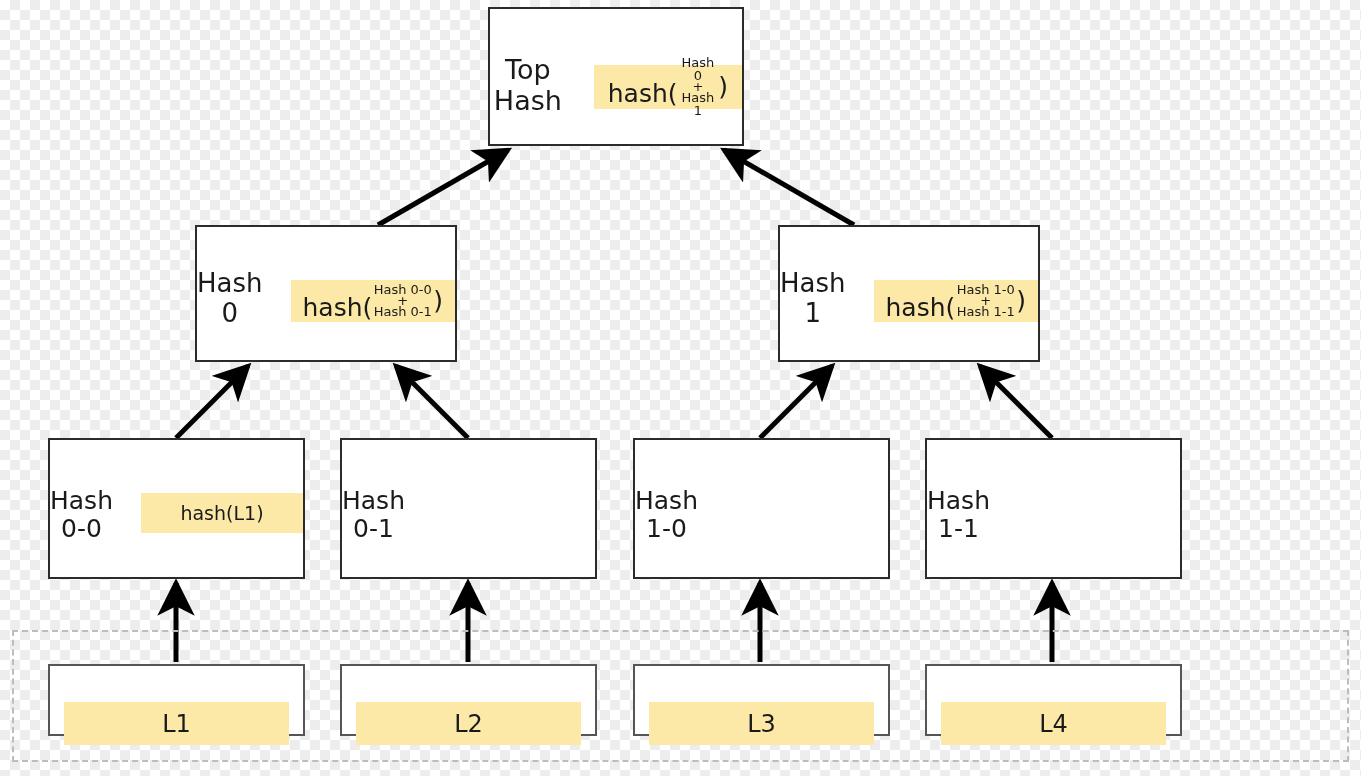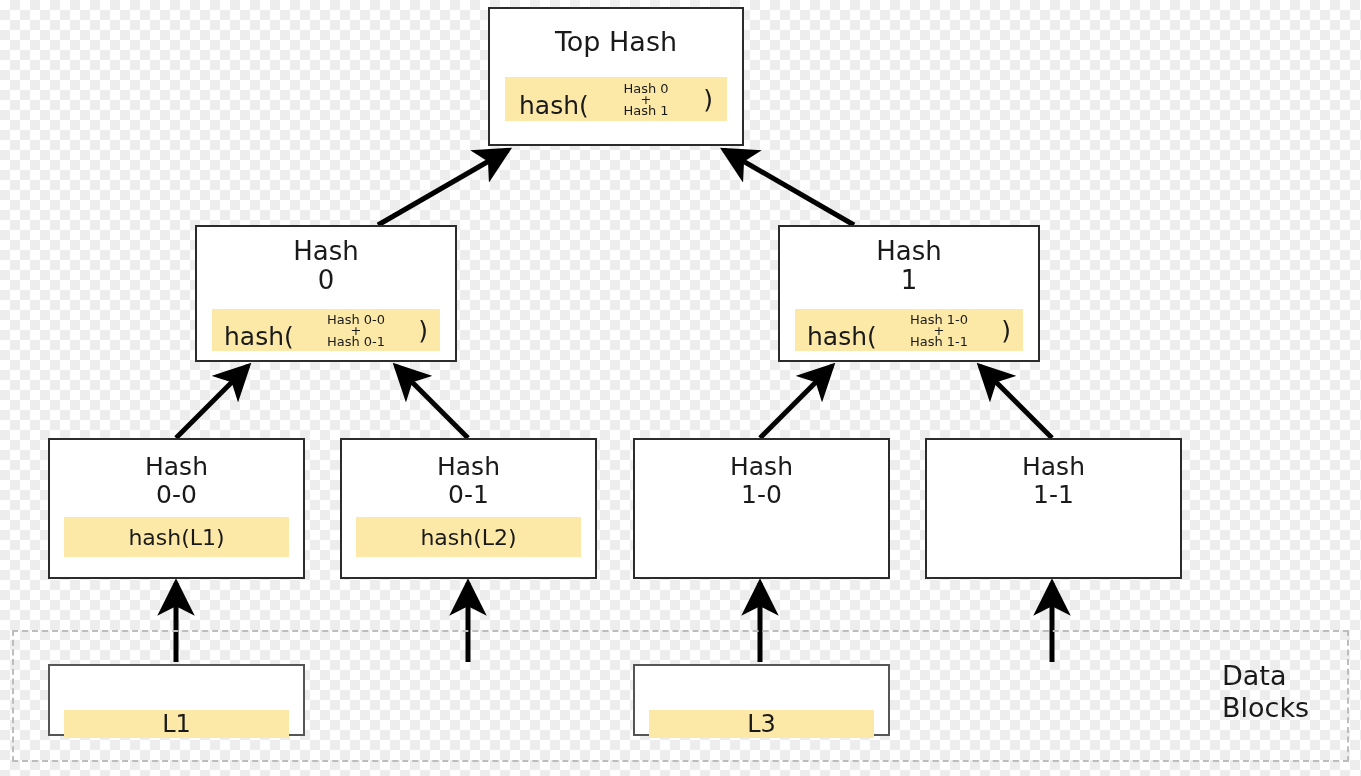--- a/index.html
+++ b/index.html
@@ -30,22 +30,23 @@
     width: 1361px;
     height: 776px;
     pointer-events: none;
   }
   .node {
     position: absolute;
     background: #ffffff;
     border: 2px solid #2b2b2b;
     box-sizing: border-box;
     display: flex;
-    flex-direction: column;
+    flex-direction: row;
     align-items: center;
+    gap: 28px;
   }
   .node-title {
     color: #1a1a1a;
     text-align: center;
     line-height: 1.12;
     white-space: pre-line;
   }
   .hl {
     background: #fce9a8;
     box-sizing: border-box;
@@ -90,21 +91,21 @@
   .node-leaf { width: 257px; height: 141px; top: 438px; }
   #node-h00 { left: 48px; }
   #node-h01 { left: 340px; }
   #node-h10 { left: 633px; }
   #node-h11 { left: 925px; }
   .node-leaf .node-title { font-size: 25px; margin-top: 13px; }
   .node-leaf .hl {
     width: 225px;
     height: 40px;
     margin-top: 8px;
-    font-size: 22px;
+    font-size: 19px;
   }
 
   
   .node-data {
     width: 257px;
     height: 72px;
     top: 664px;
     border: 2px solid #555555;
     justify-content: center;
   }
@@ -224,37 +225,40 @@
 
   <div class="node node-leaf" id="node-h00">
     <div class="node-title">Hash
 0-0</div>
     <div class="hl">hash(L1)</div>
   </div>
 
   <div class="node node-leaf" id="node-h01">
     <div class="node-title">Hash
 0-1</div>
-    <div class="hl">hash(L2)</div>
   </div>
 
   <div class="node node-leaf" id="node-h10">
     <div class="node-title">Hash
 1-0</div>
   </div>
 
   <div class="node node-leaf" id="node-h11">
     <div class="node-title">Hash
 1-1</div>
   </div>
 
   <div id="data-region"></div>
-  <div id="data-blocks-label">Data
-Blocks</div>
 
   <div class="node node-data" id="node-l1">
     <div class="hl">L1</div>
   </div>
+  <div class="node node-data" id="node-l2">
+    <div class="hl">L2</div>
+  </div>
   <div class="node node-data" id="node-l3">
     <div class="hl">L3</div>
   </div>
+  <div class="node node-data" id="node-l4">
+    <div class="hl">L4</div>
+  </div>
 
 </div>
 
 </body></html>

